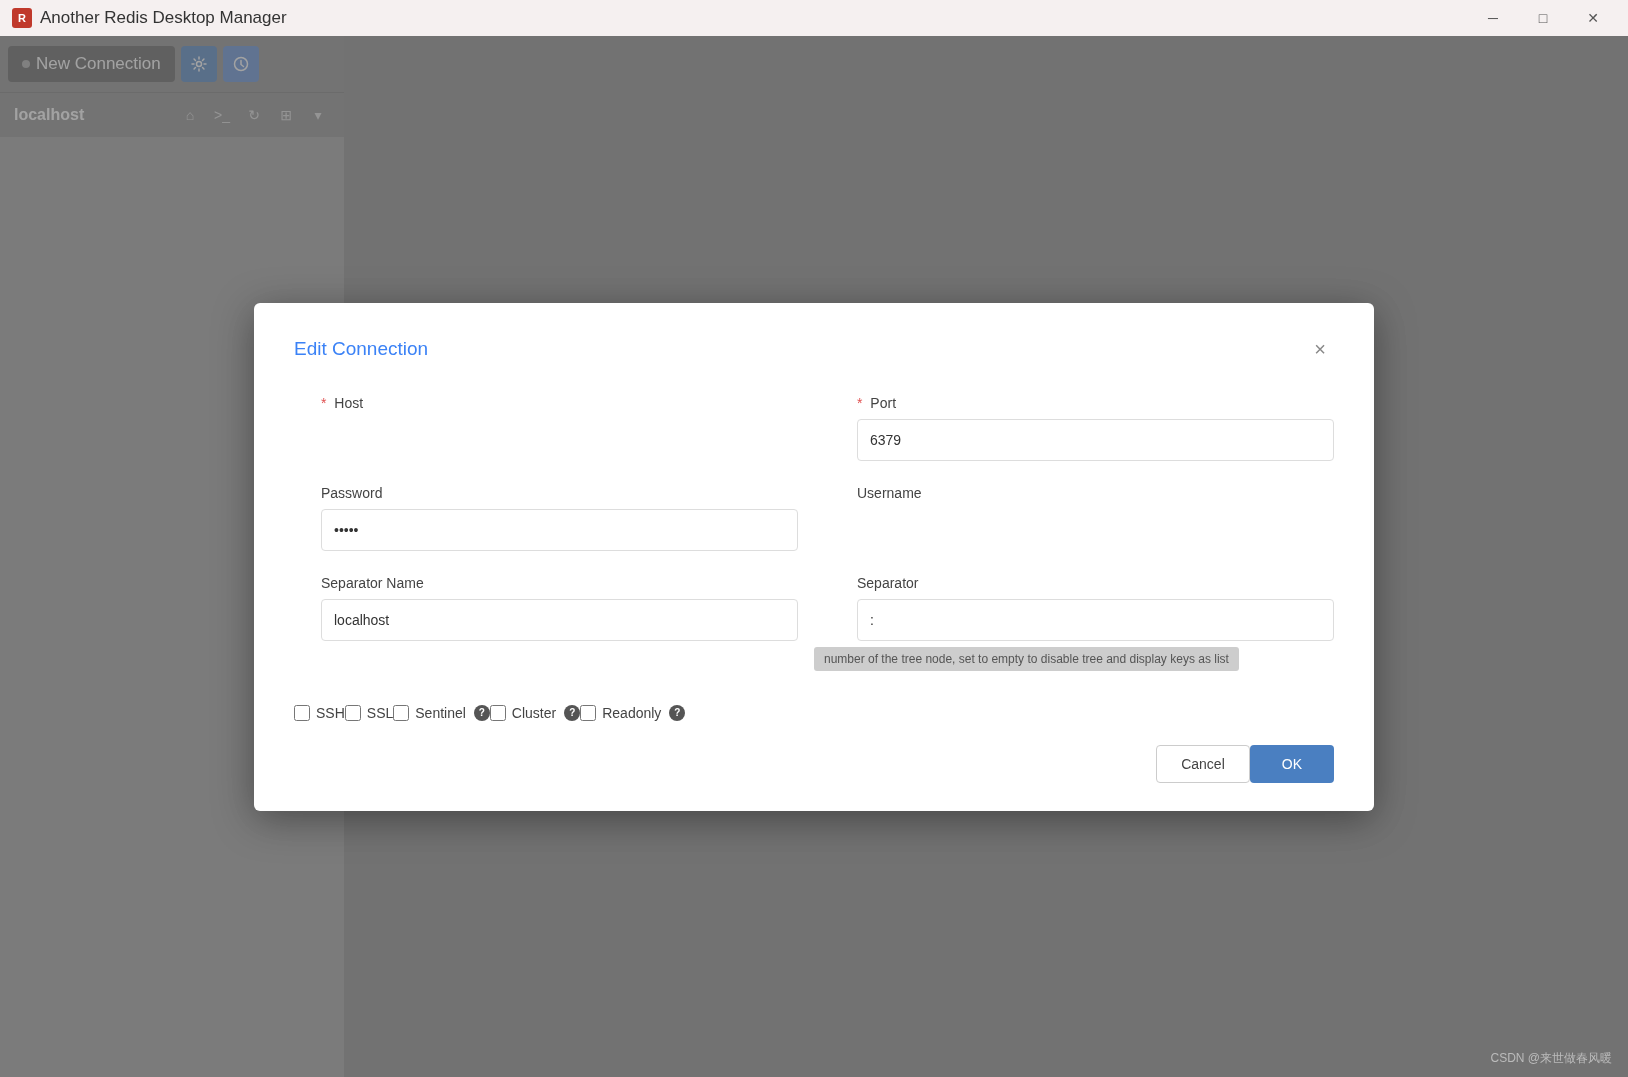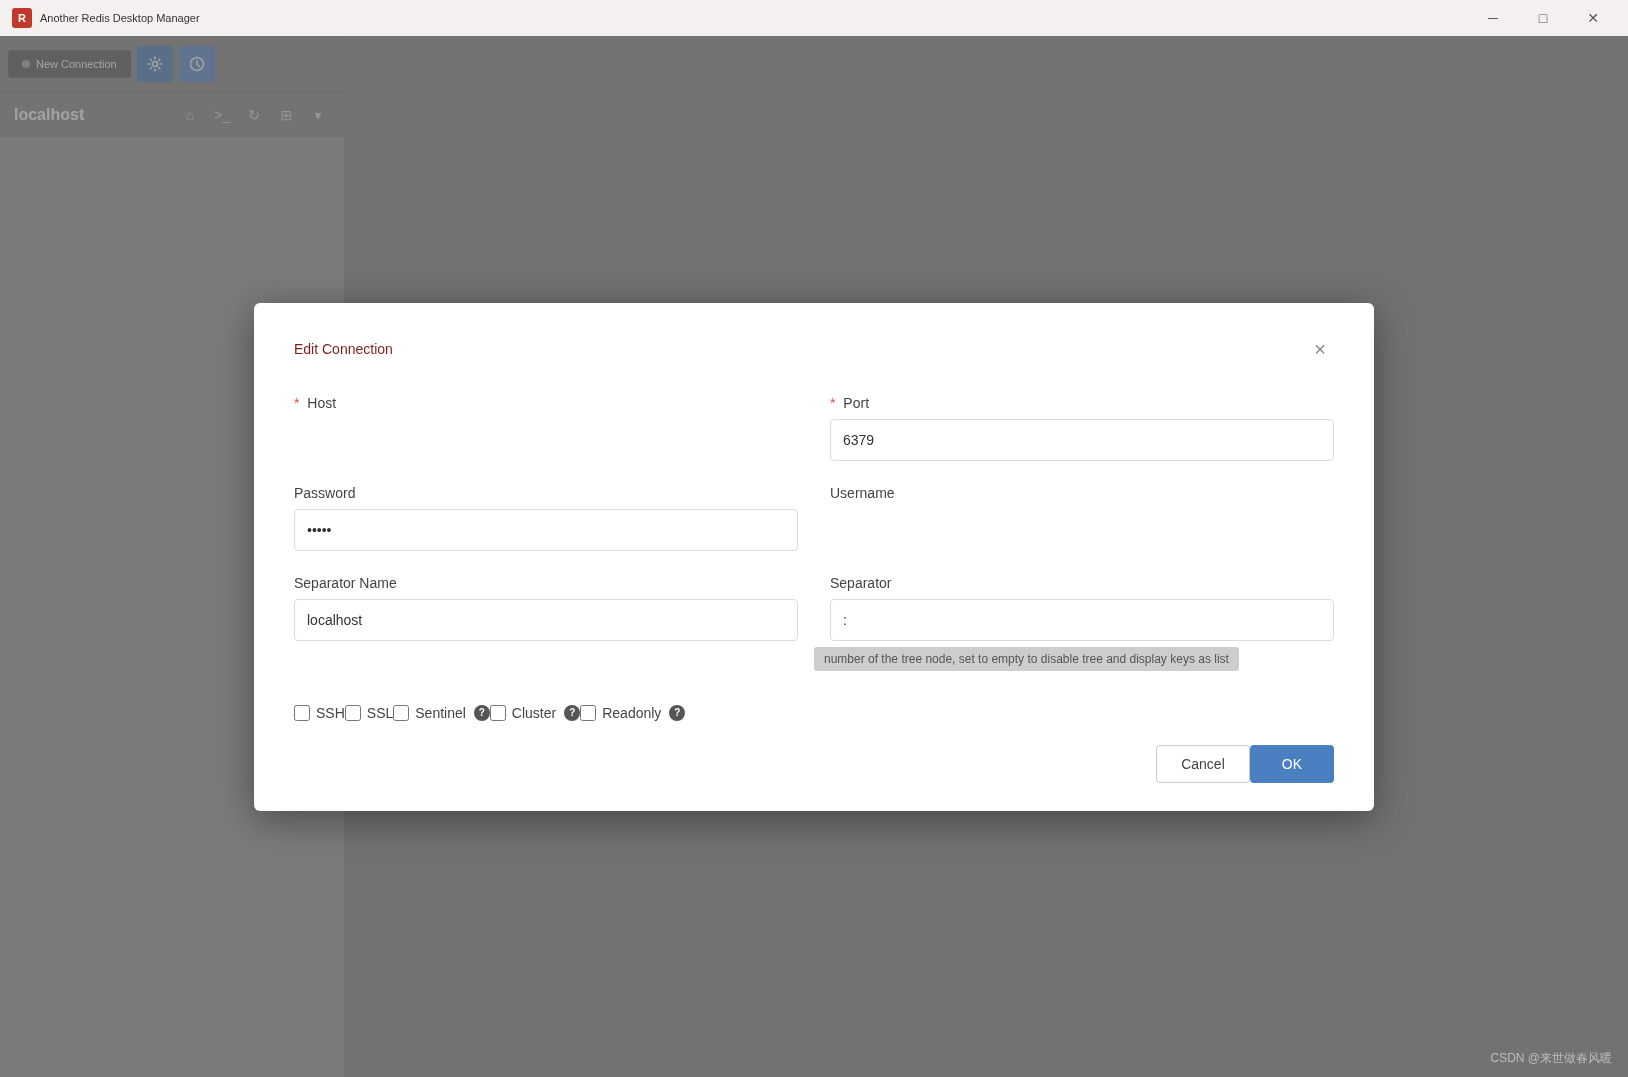--- a/index.html
+++ b/index.html
@@ -34,21 +34,21 @@
       background: #c0392b;
       border-radius: 3px;
       display: flex;
       align-items: center;
       justify-content: center;
       color: white;
       font-size: 11px;
       font-weight: bold;
     }
     .title-bar-text {
-      font-size: 11px;
+      font-size: 17px;
       color: #333;
     }
     .title-bar-controls {
       display: flex;
       gap: 4px;
     }
     .title-btn {
       width: 46px;
       height: 32px;
       background: transparent;
@@ -84,21 +84,21 @@
       align-items: center;
       gap: 6px;
     }
 
     .new-connection-btn {
       background: #5a5a5a;
       color: white;
       border: none;
       border-radius: 4px;
       padding: 8px 14px;
-      font-size: 11px;
+      font-size: 17px;
       cursor: pointer;
       display: flex;
       align-items: center;
       gap: 6px;
     }
     .new-connection-btn .dot {
       width: 8px;
       height: 8px;
       border-radius: 50%;
       background: #aaa;
@@ -177,23 +177,23 @@
       position: relative;
     }
 
     .dialog-header {
       display: flex;
       align-items: center;
       justify-content: space-between;
       margin-bottom: 32px;
     }
     .dialog-title {
-      font-size: 14px;
+      font-size: 19px;
       font-weight: 500;
-      color: #7f1d1d;
+      color: #3b82f6;
     }
     .dialog-close {
       background: none;
       border: none;
       font-size: 20px;
       color: #888;
       cursor: pointer;
       padding: 4px 8px;
       line-height: 1;
     }
@@ -201,20 +201,21 @@
     .form-row {
       display: flex;
       gap: 32px;
       margin-bottom: 24px;
     }
     .form-group {
       flex: 1;
       display: flex;
       flex-direction: column;
       gap: 8px;
+      margin-left: 27px;
     }
     .form-label {
       font-size: 14px;
       color: #444;
     }
     .form-label .required {
       color: #e05050;
       margin-right: 4px;
     }
     .form-input {

